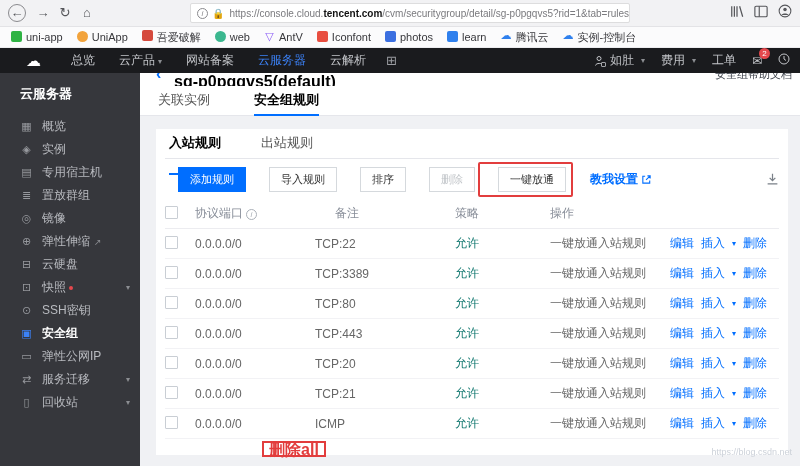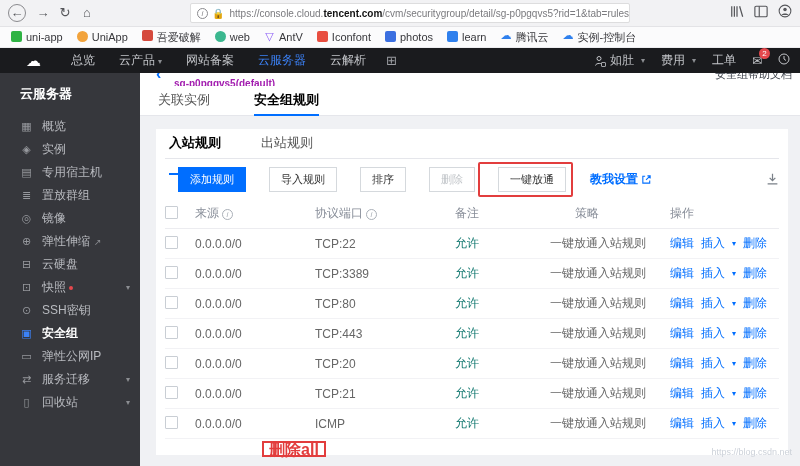--- a/index.html
+++ b/index.html
@@ -58,22 +58,22 @@
   .s-label { white-space:nowrap; }
   .s-dot { width:4px; height:4px; background:#e5484d; border-radius:50%; margin-left:3px; }
   .s-ext { font-size:9px; margin-left:4px; color:#8b8d92; }
   .s-arrow { margin-left:auto; font-size:8px; color:#8b8d92; }
 
   .main { flex:1; background:#f0f1f4; position:relative; }
   .title-row { height:13px; background:#fff; overflow:hidden; position:relative;
     padding-left:34px; }
   .title-back { position:absolute; left:16px; top:-8px; color:#006eff; font-size:16px;
     font-weight:bold; cursor:pointer; }
-  .title-text { display:inline-block; margin-top:-8px; font-size:10px; font-weight:bold;
-    color:#a21caf; white-space:nowrap; }
+  .title-text { display:inline-block; margin-top:-8px; font-size:16px; font-weight:bold;
+    color:#000000; white-space:nowrap; }
   .title-help { position:absolute; right:8px; top:-6px; font-size:11px; color:#3a3f48;
     white-space:nowrap; }
   .page-tabs { height:30px; background:#fff; border-bottom:1px solid #e5e6eb;
     display:flex; gap:44px; padding-left:18px; font-size:13px; }
   .ptab { height:30px; line-height:28px; color:#555; cursor:pointer; }
   .ptab.active { color:#000; font-weight:bold; border-bottom:2px solid #006eff; }
   .gap { height:13px; background:#f0f1f4; }
 
   .card { background:#fff; margin:0 12px 0 16px; height:326px; padding:0 9px;
     position:relative; }
@@ -388,21 +388,20 @@
         </a>
         <span class="dl">
           <svg width="13" height="13" viewBox="0 0 16 16">
               <path d="M8 1v8M4.5 6L8 9.5 11.5 6M2 13.5h12" stroke="#7a8088" stroke-width="1.5" fill="none"></path>
             </svg>
         </span>
       </div>
 
       <div class="thead">
         <div class="col c-check"><span class="cb"></span></div>
-        <div class="col c-source"><span>来源</span><span class="hicon">i</span></div>
         <div class="col c-port"><span>协议端口</span><span class="hicon">i</span></div>
         <div class="col c-note">备注</div>
         <div class="col c-policy">策略</div>
         <div class="col c-action">操作</div>
       </div>
 
       <div>
 
           <div class="trow">
             <div class="col c-check"><span class="cb"></span></div>

